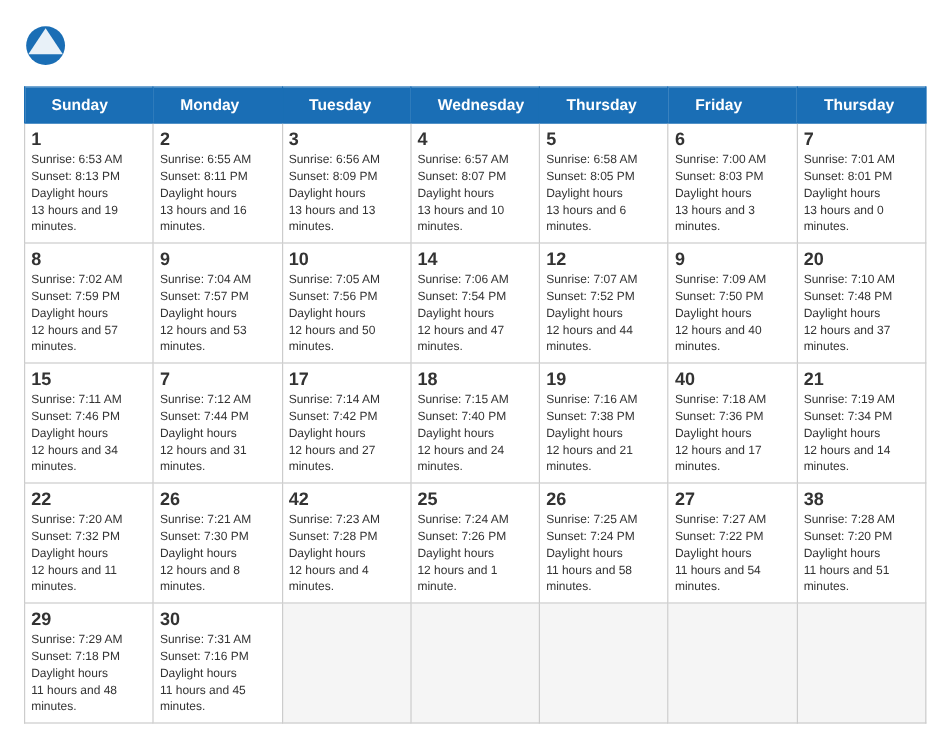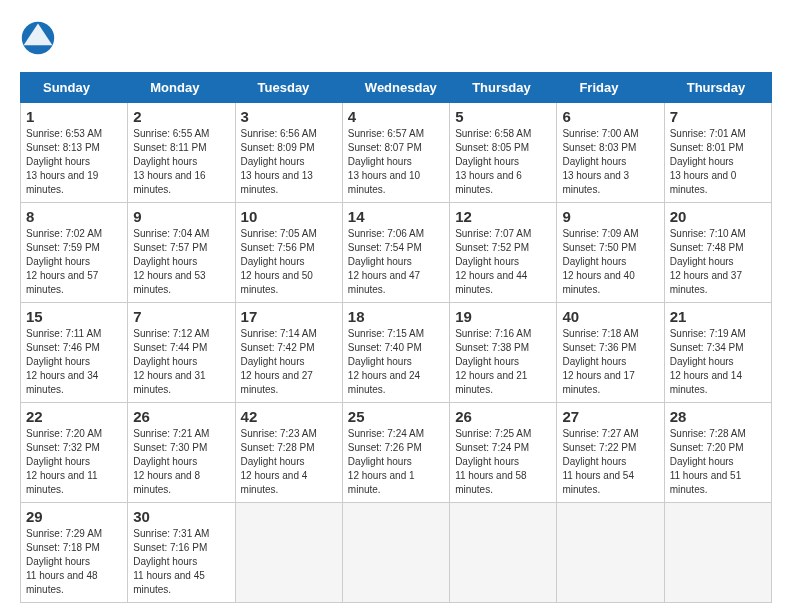--- a/index.html
+++ b/index.html
@@ -361,21 +361,21 @@
         <td>
           <span class="day-number">27</span>
           <div class="day-info">
             Sunrise: 7:27 AM<br>
             Sunset: 7:22 PM<br>
             Daylight hours<br>
             11 hours and 54 minutes.
           </div>
         </td>
         <td>
-          <span class="day-number">28</span>
+          <span class="day-number">38</span>
           <div class="day-info">
             Sunrise: 7:28 AM<br>
             Sunset: 7:20 PM<br>
             Daylight hours<br>
             11 hours and 51 minutes.
           </div>
         </td>
       </tr>
       <tr>
         <td>

